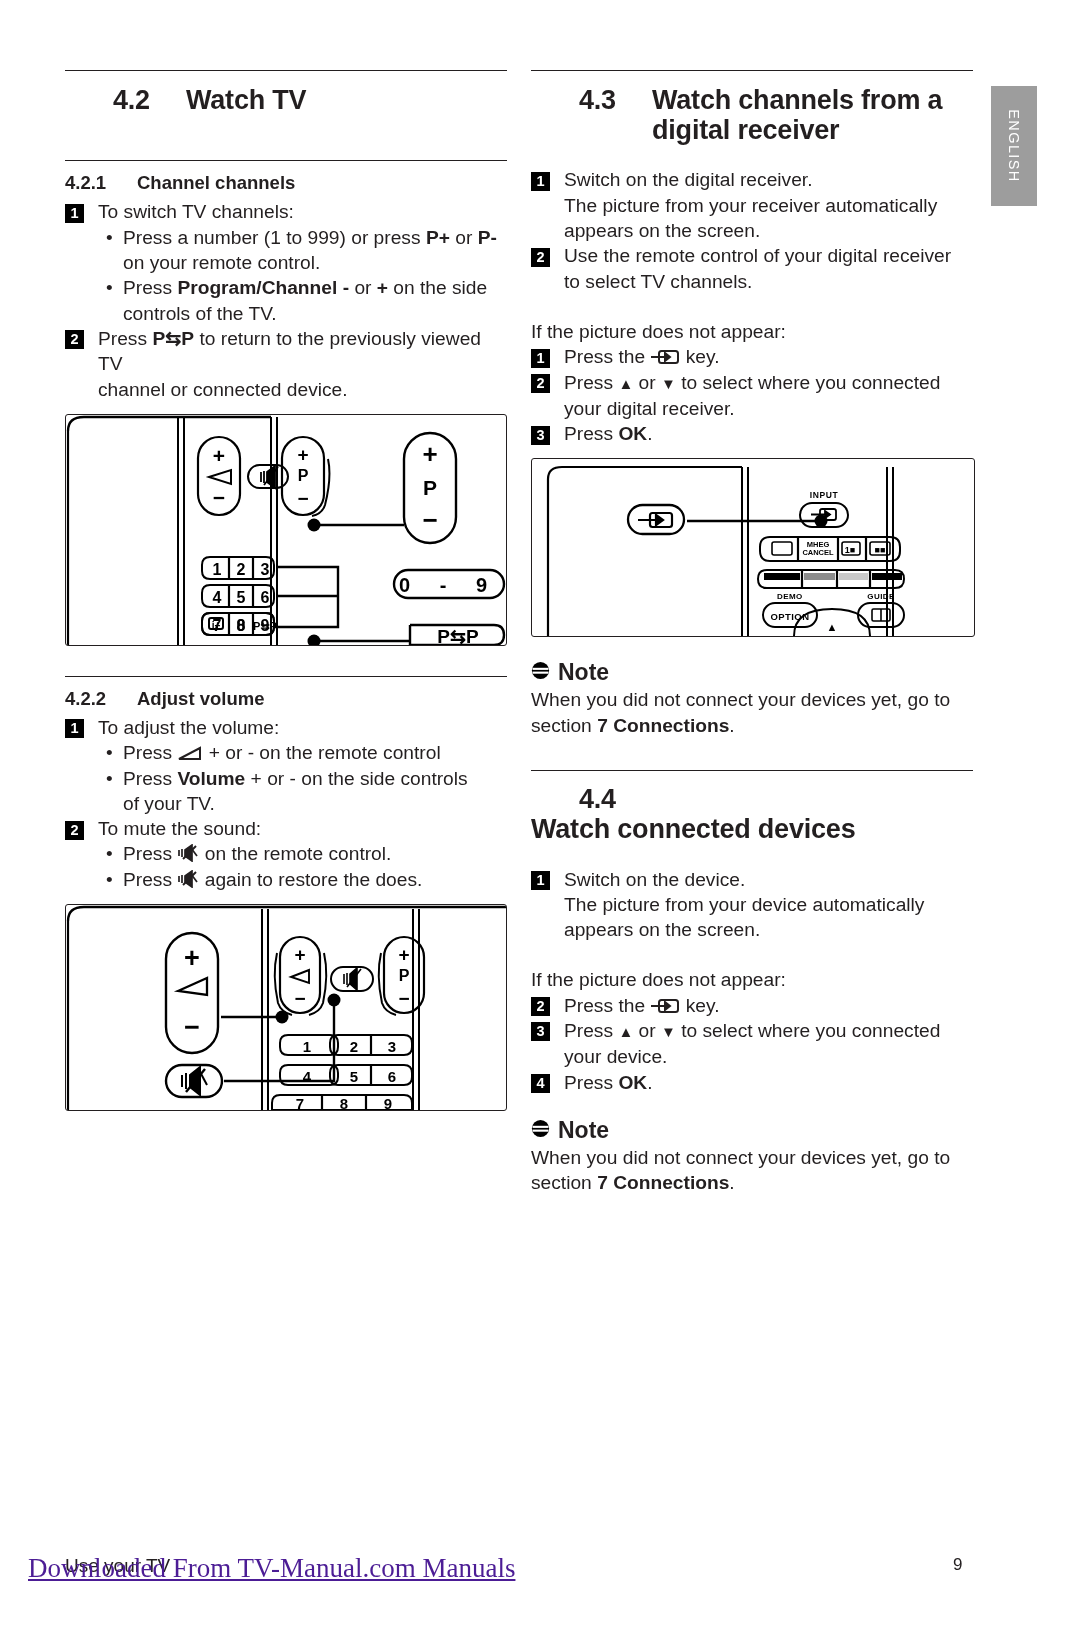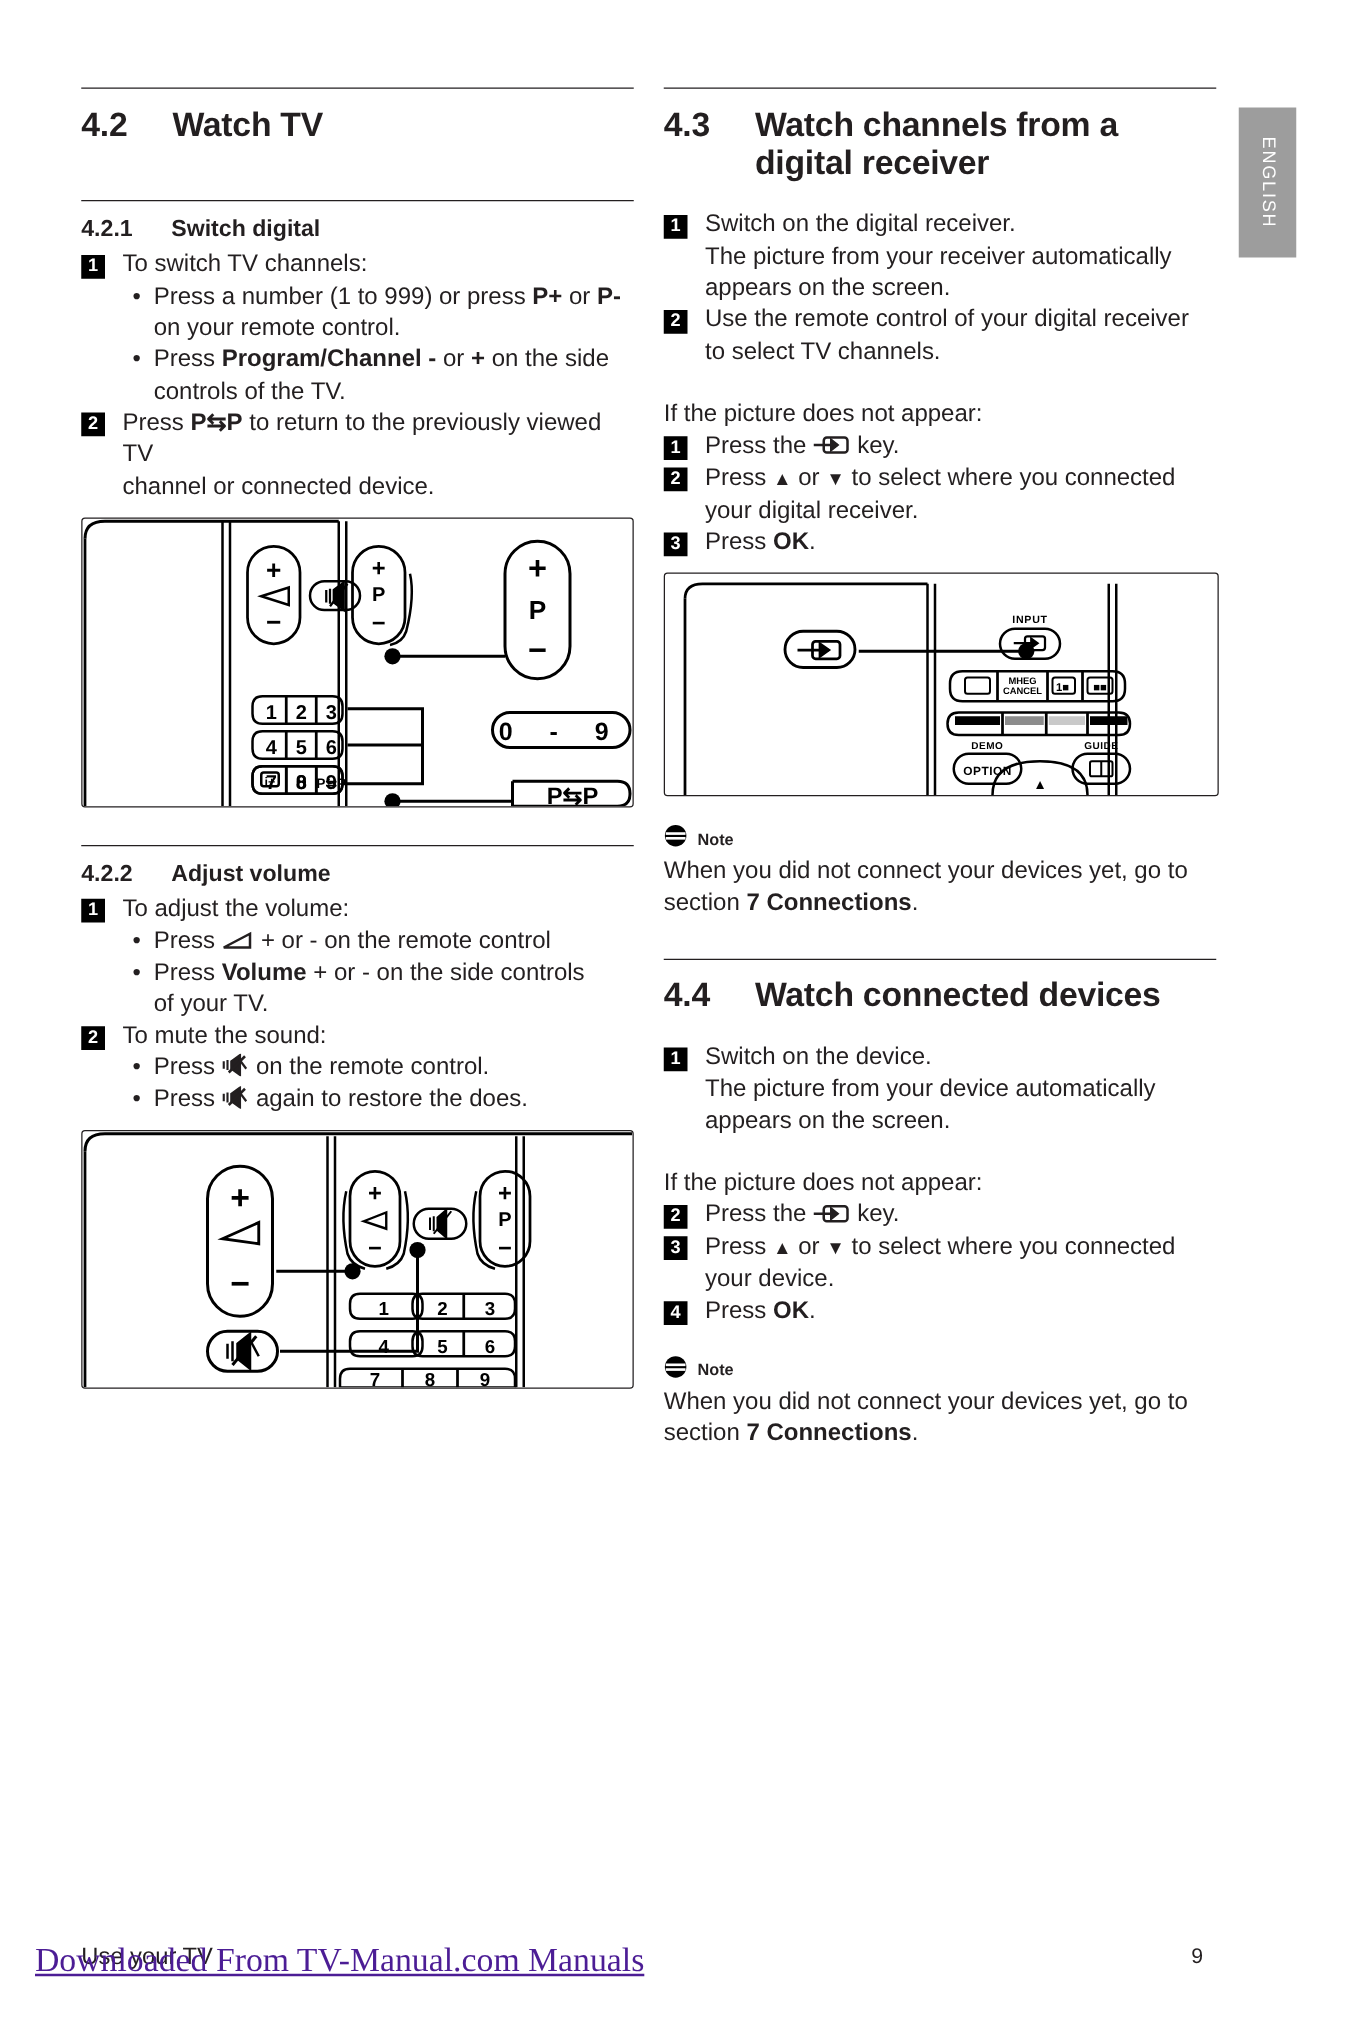--- a/index.html
+++ b/index.html
@@ -27,21 +27,21 @@
   .col-left{left:65px;}
   .col-right{left:531px;}
 
   .rule{border-top:1.6px solid #231f20;height:0;}
   .rule-thin{border-top:1.1px solid #231f20;height:0;}
 
   h1.sec{
     font-size:27px;font-weight:bold;margin:14px 0 0 0;line-height:1.12;
     letter-spacing:-0.2px;
   }
-  h1.sec .num{display:inline-block;width:73px;}
+  h1.sec .num{display:inline-block;width:73px;margin-left:48px;}
   h1.sec .ttl{display:inline-block;vertical-align:top;}
 
   h2.sub{
     font-size:18.5px;font-weight:bold;margin:0;line-height:1.2;
   }
   h2.sub .num{display:inline-block;width:72px;}
 
   p, li, .txt{
     font-size:19.2px;line-height:25.3px;margin:0;font-weight:400;
     color:#231f20;
@@ -62,21 +62,21 @@
   .bul li .dot{position:absolute;left:8px;top:0;font-size:19px;line-height:25.3px;}
 
   b,.b{font-weight:bold;}
 
   
   .g{display:inline-block;vertical-align:-2px;}
   .g svg{display:block;}
 
   
   .note-h{display:flex;align-items:center;gap:8px;margin:0 0 1px 0;}
-  .note-h .lbl{font-size:13px;font-weight:bold;}
+  .note-h .lbl{font-size:23px;font-weight:bold;}
 
   
   .fig{
     position:relative;border:1.4px solid #231f20;background:#fff;
     overflow:hidden;
   }
 
   
   .footer{position:absolute;left:0;right:0;top:1555px;height:40px;}
   .foot-left{
@@ -104,21 +104,21 @@
     <div class="rule"></div>
     <h1 class="sec">
       <span class="num">4.2</span><span class="ttl">Watch TV</span>
     </h1>
 
     <div style="height:45px"></div>
     <div class="rule-thin"></div>
 
     <div style="height:11px"></div>
     <h2 class="sub">
-      <span class="num">4.2.1</span><span>Switch digital</span>
+      <span class="num">4.2.1</span><span>Channel channels</span>
     </h2>
 
     <ol class="steps" style="margin-top:5px">
       <li class="step">
         <span class="badge">1</span>
         <span class="txt">To switch TV channels:</span>
         <ul class="bul">
           <li>
             <span class="dot">•</span>
             <span class="txt"><span>Press a number (1 to 999) or press </span><b>P+</b><span> or </span><b>P-</b><br><span>on your remote control.</span></span>

